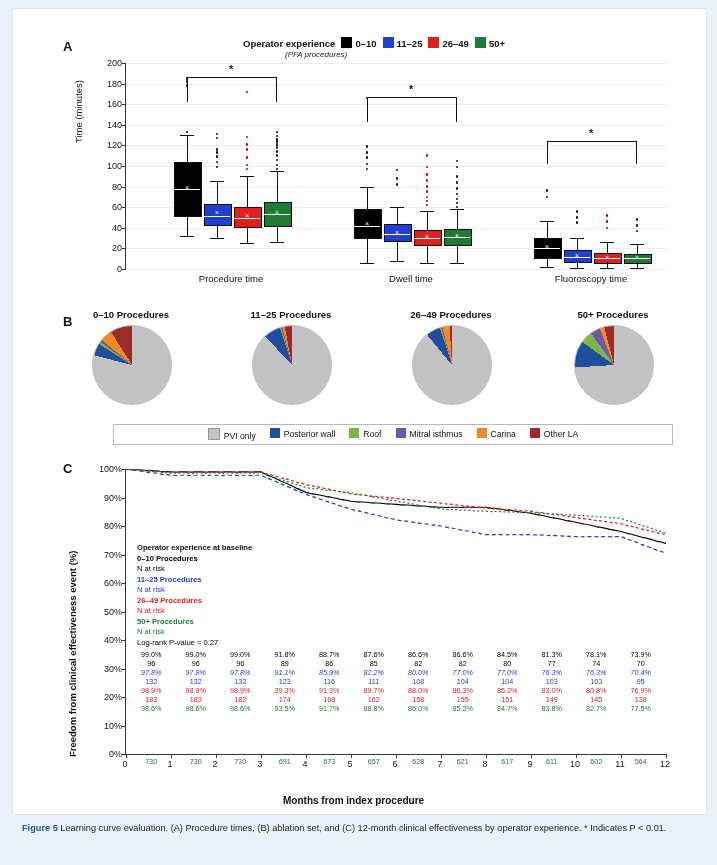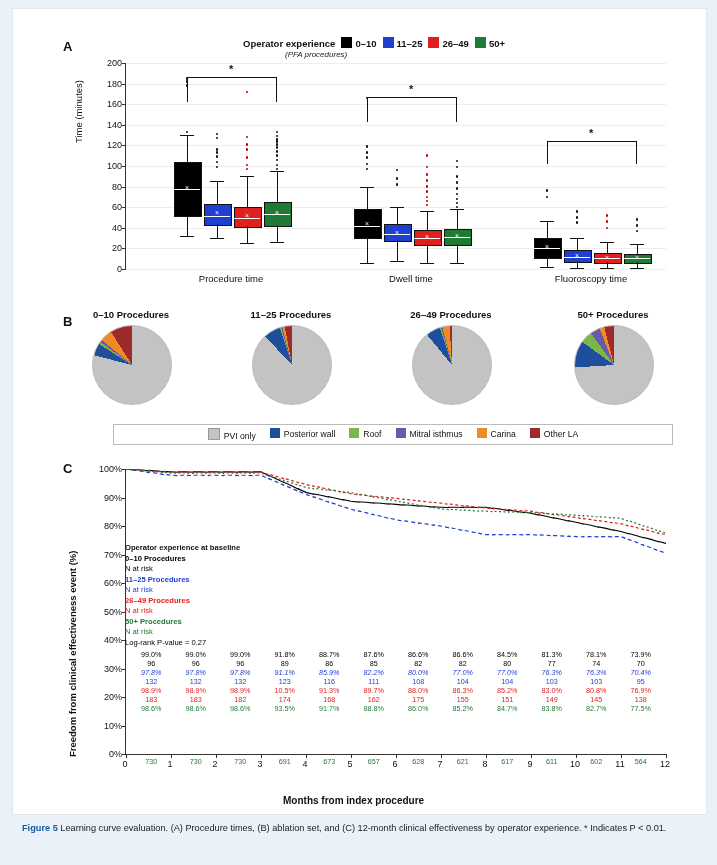--- a/index.html
+++ b/index.html
@@ -41,21 +41,21 @@
 
   
   #panelC{position:absolute;left:40px;top:448px;width:640px;height:355px;}
   .axisboxC{position:absolute;left:72px;top:12px;width:540px;height:285px;border-left:1px solid #333;border-bottom:1px solid #333;}
   .ylabelC{position:absolute;left:14px;top:300px;font-size:9.5px;font-weight:bold;transform:rotate(-90deg);transform-origin:left top;white-space:nowrap;}
   .xlabelC{position:absolute;left:230px;top:338px;font-size:10px;font-weight:bold;}
   .xtickC{position:absolute;top:302px;font-size:9px;transform:translateX(-50%);}
   .riskTable{position:absolute;left:76px;top:193px;width:534px;font-size:7.2px;}
   .riskRow{display:flex;}
   .riskRow div{flex:1;text-align:center;}
-  .legendC{position:absolute;left:72px;top:86px;font-size:7.6px;line-height:10.5px;}
+  .legendC{position:absolute;left:84px;top:86px;font-size:7.6px;line-height:10.5px;}
   .legendC .b{font-weight:bold;}
   svg{display:block;}
 </style>
 </head>
 <body>
 
 <div class="page">
   <div class="card">
 
     <div class="panel-letter" style="left:50px;top:30px;">A</div>
@@ -415,38 +415,38 @@
             <div>104</div>
             <div>104</div>
             <div>103</div>
             <div>103</div>
             <div>95</div>
           </div>
           <div class="riskRow" style="color: rgb(224, 32, 32);">
             <div>98.9%</div>
             <div>98.9%</div>
             <div>98.9%</div>
-            <div>10.5%</div>
+            <div>39.3%</div>
             <div>91.3%</div>
             <div>89.7%</div>
             <div>88.0%</div>
             <div>86.3%</div>
             <div>85.2%</div>
             <div>83.0%</div>
             <div>80.8%</div>
             <div>76.9%</div>
           </div>
           <div class="riskRow" style="color: rgb(224, 32, 32);">
             <div>183</div>
             <div>183</div>
             <div>182</div>
             <div>174</div>
             <div>168</div>
             <div>162</div>
-            <div>175</div>
+            <div>158</div>
             <div>155</div>
             <div>151</div>
             <div>149</div>
             <div>145</div>
             <div>138</div>
           </div>
           <div class="riskRow" style="color: rgb(31, 122, 52);">
             <div>98.6%</div>
             <div>98.6%</div>
             <div>98.6%</div>

